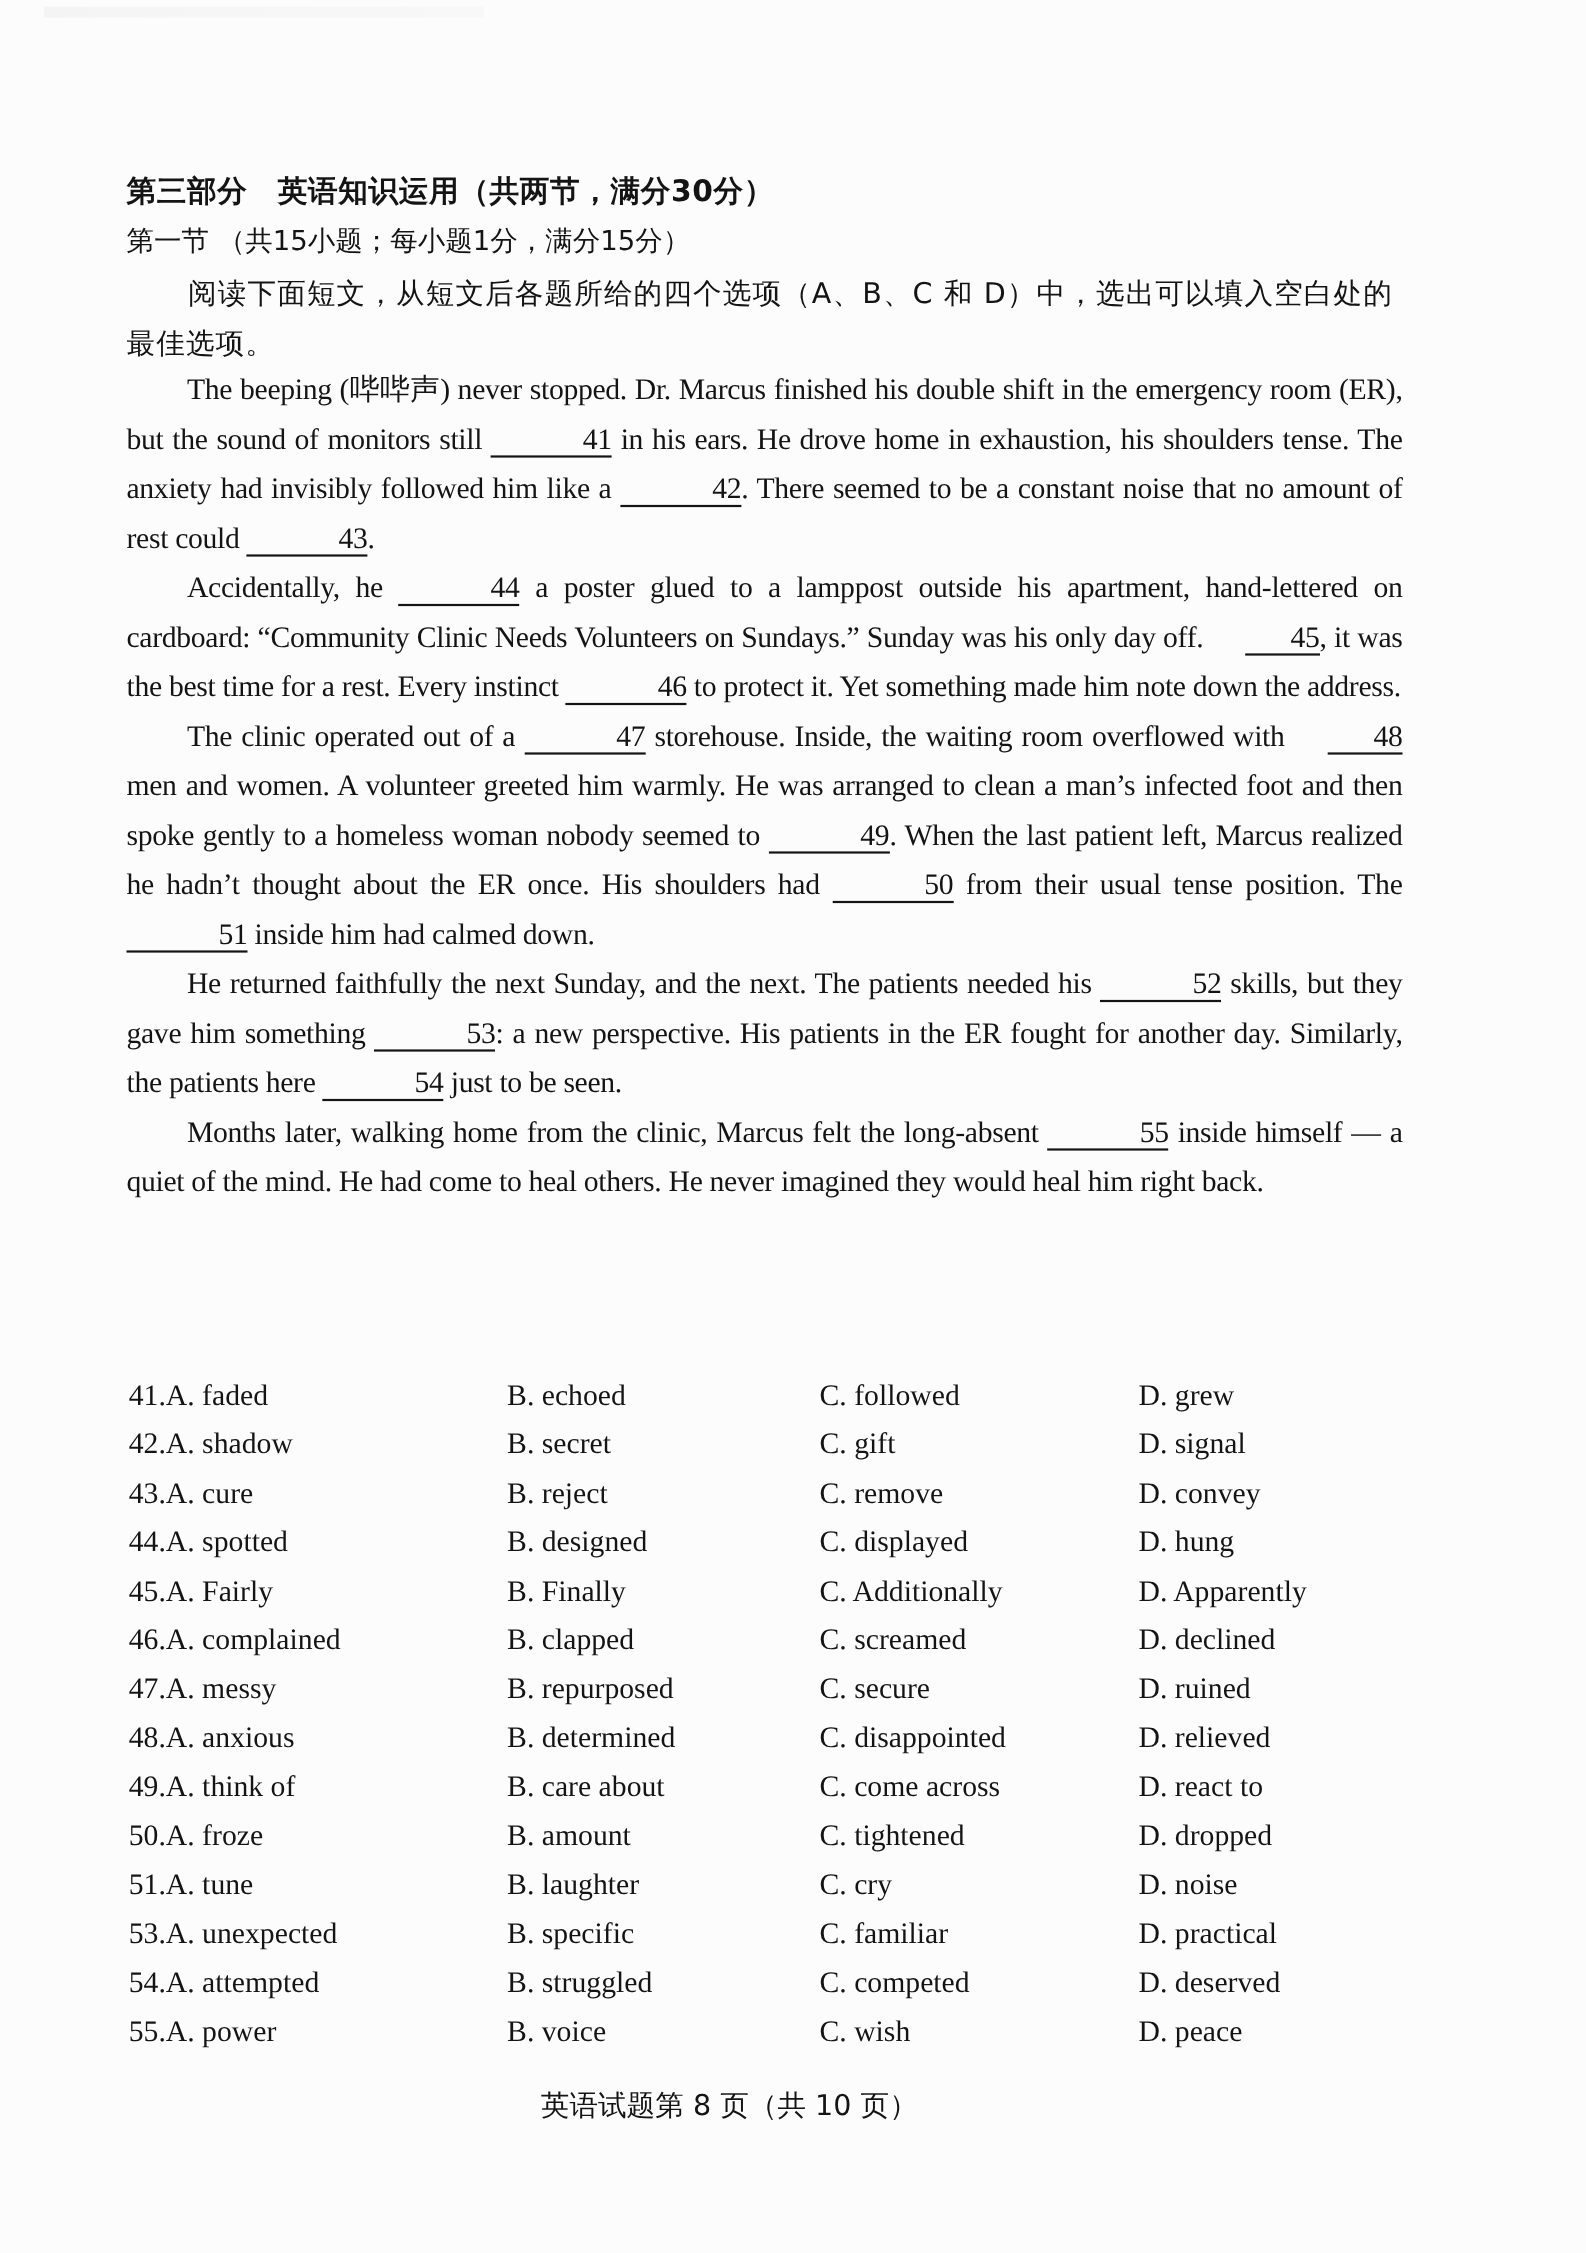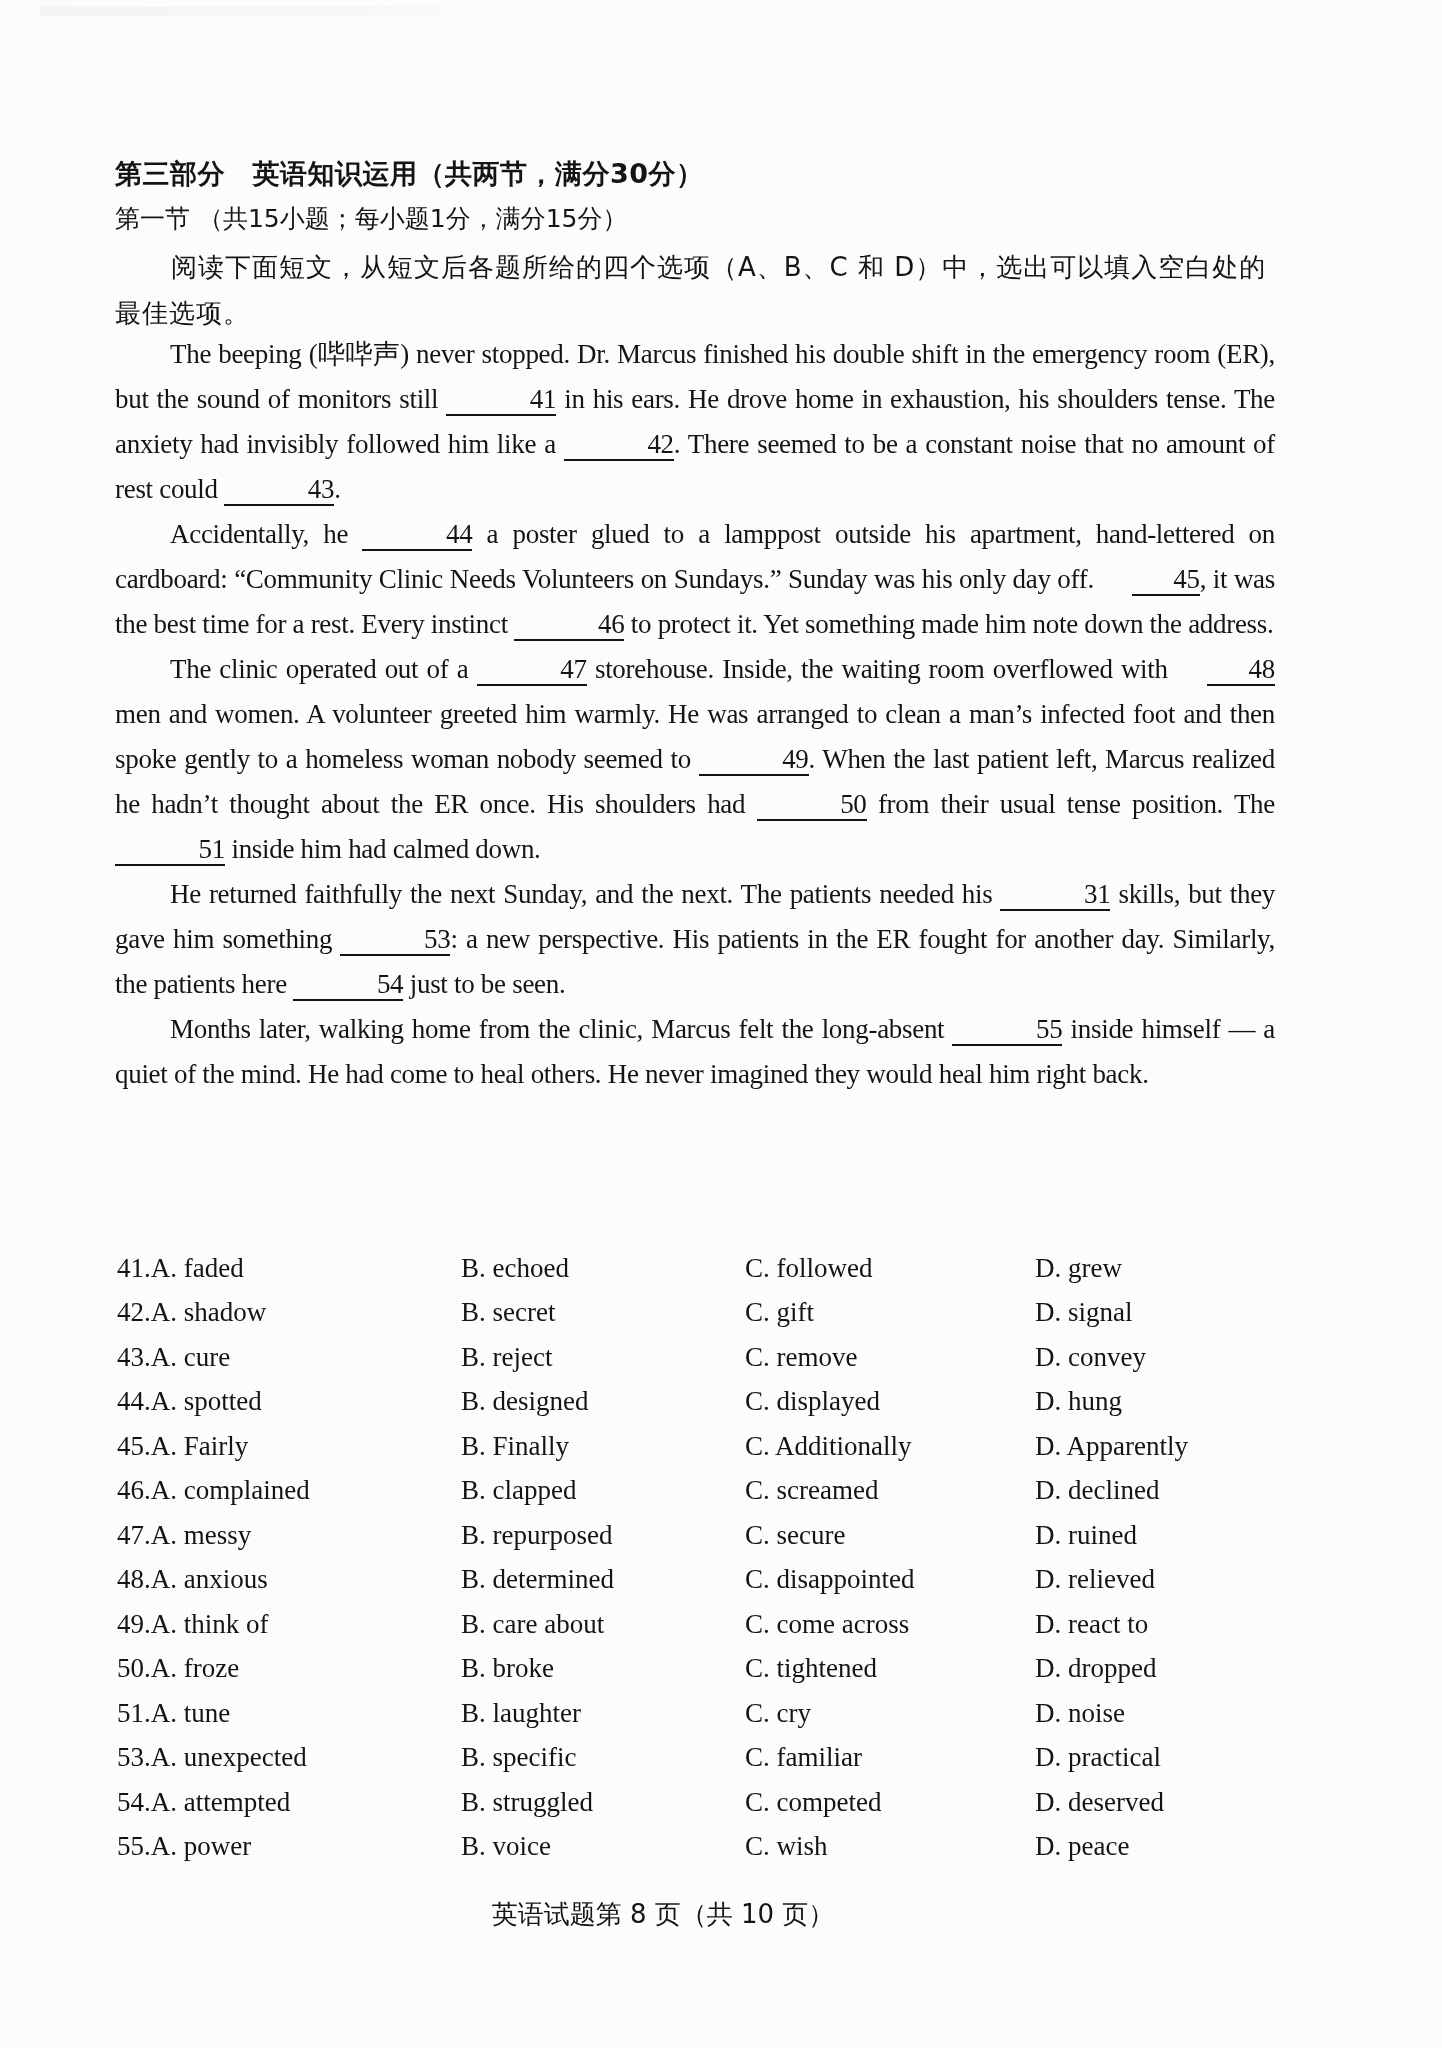--- a/index.html
+++ b/index.html
@@ -62,21 +62,21 @@
 <div class="bleed"></div>
 
 <div class="sec-title cjk">第三部分　英语知识运用（共两节，满分30分）</div>
 <div class="sec-sub cjk">第一节 （共15小题；每小题1分，满分15分）</div>
 <div class="instr cjk">阅读下面短文，从短文后各题所给的四个选项（A、B、C 和 D）中，选出可以填入空白处的最佳选项。</div>
 
 <div class="passage en">
   <p><span>The beeping (哔哔声) never stopped. Dr. Marcus finished his double shift in the emergency room (ER), but the sound of monitors still </span><span class="blank">41</span><span> in his ears. He drove home in exhaustion, his shoulders tense. The anxiety had invisibly followed him like a </span><span class="blank">42</span><span>. There seemed to be a constant noise that no amount of rest could </span><span class="blank">43</span><span>.</span></p>
   <p><span>Accidentally, he </span><span class="blank">44</span><span> a poster glued to a lamppost outside his apartment, hand-lettered on cardboard: “Community Clinic Needs Volunteers on Sundays.” Sunday was his only day off. </span><span class="blank short">45</span><span>, it was the best time for a rest. Every instinct </span><span class="blank">46</span><span> to protect it. Yet something made him note down the address.</span></p>
   <p><span>The clinic operated out of a </span><span class="blank">47</span><span> storehouse. Inside, the waiting room overflowed with </span><span class="blank short">48</span><span>men and women. A volunteer greeted him warmly. He was arranged to clean a man’s infected foot and then spoke gently to a homeless woman nobody seemed to </span><span class="blank">49</span><span>. When the last patient left, Marcus realized he hadn’t thought about the ER once. His shoulders had </span><span class="blank">50</span><span> from their usual tense position. The </span><span class="blank">51</span><span> inside him had calmed down.</span></p>
-  <p><span>He returned faithfully the next Sunday, and the next. The patients needed his </span><span class="blank">31</span><span> skills, but they gave him something </span><span class="blank">53</span><span>: a new perspective. His patients in the ER fought for another day. Similarly, the patients here </span><span class="blank">54</span><span> just to be seen.</span></p>
+  <p><span>He returned faithfully the next Sunday, and the next. The patients needed his </span><span class="blank">52</span><span> skills, but they gave him something </span><span class="blank">53</span><span>: a new perspective. His patients in the ER fought for another day. Similarly, the patients here </span><span class="blank">54</span><span> just to be seen.</span></p>
   <p><span>Months later, walking home from the clinic, Marcus felt the long-absent </span><span class="blank">55</span><span> inside himself — a quiet of the mind. He had come to heal others. He never imagined they would heal him right back.</span></p>
 </div>
 
 <div class="options en">
   <div class="opt-row">
       <span class="opt a"><span>41.</span><span>A. faded</span></span>
       <span class="opt b">B. echoed</span>
       <span class="opt c">C. followed</span>
       <span class="opt d">D. grew</span>
     </div>
@@ -123,21 +123,21 @@
       <span class="opt d">D. relieved</span>
     </div>
   <div class="opt-row">
       <span class="opt a"><span>49.</span><span>A. think of</span></span>
       <span class="opt b">B. care about</span>
       <span class="opt c">C. come across</span>
       <span class="opt d">D. react to</span>
     </div>
   <div class="opt-row">
       <span class="opt a"><span>50.</span><span>A. froze</span></span>
-      <span class="opt b">B. broke</span>
+      <span class="opt b">B. amount</span>
       <span class="opt c">C. tightened</span>
       <span class="opt d">D. dropped</span>
     </div>
   <div class="opt-row">
       <span class="opt a"><span>51.</span><span>A. tune</span></span>
       <span class="opt b">B. laughter</span>
       <span class="opt c">C. cry</span>
       <span class="opt d">D. noise</span>
     </div>
   <div class="opt-row">

